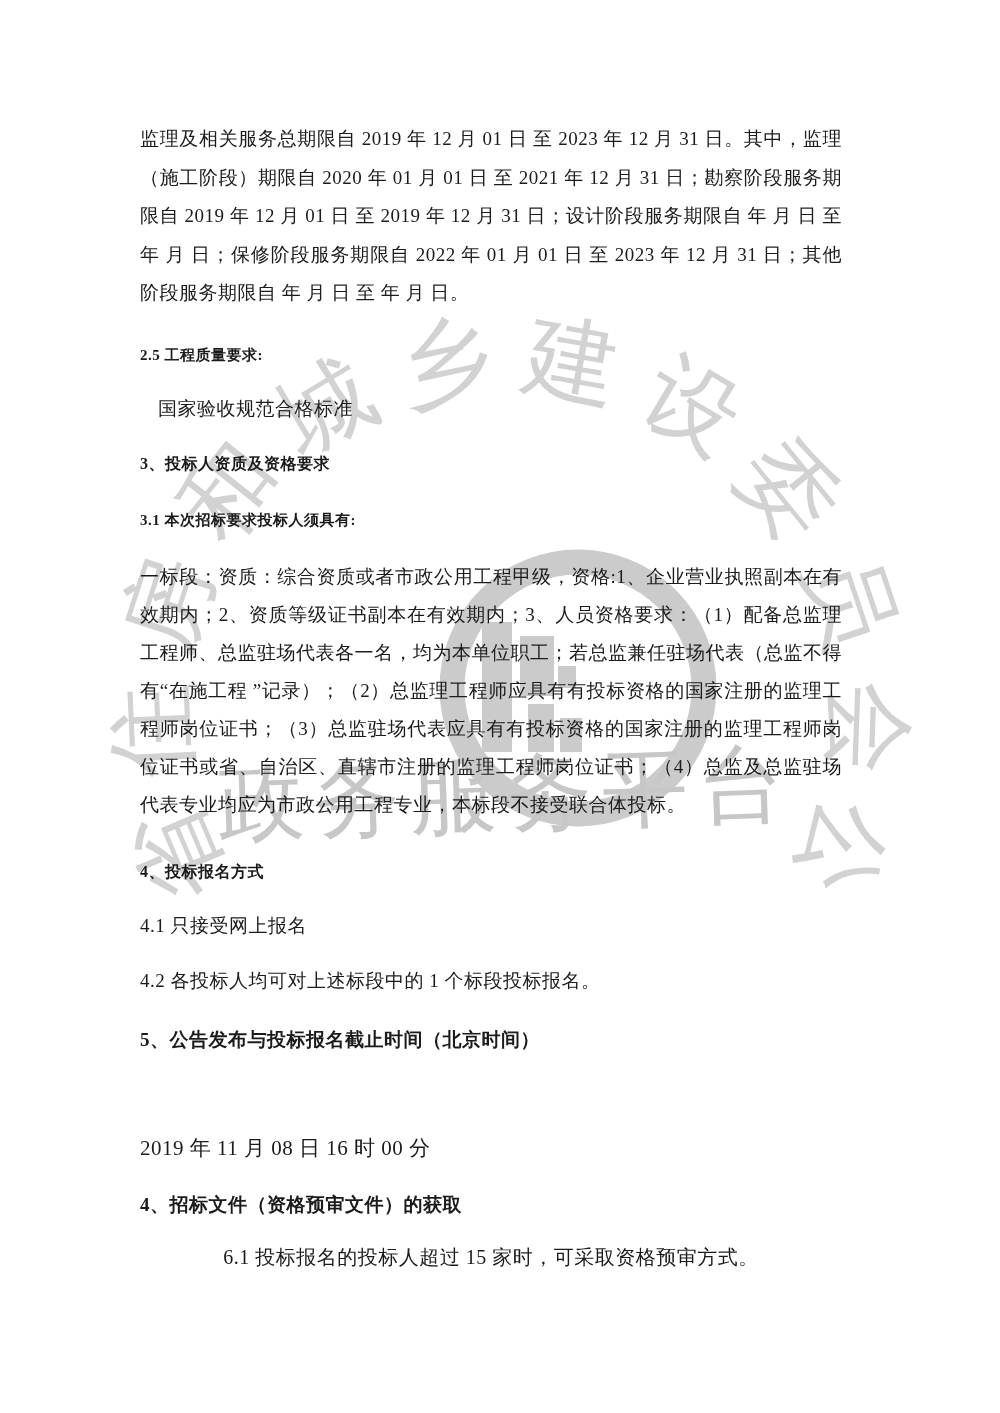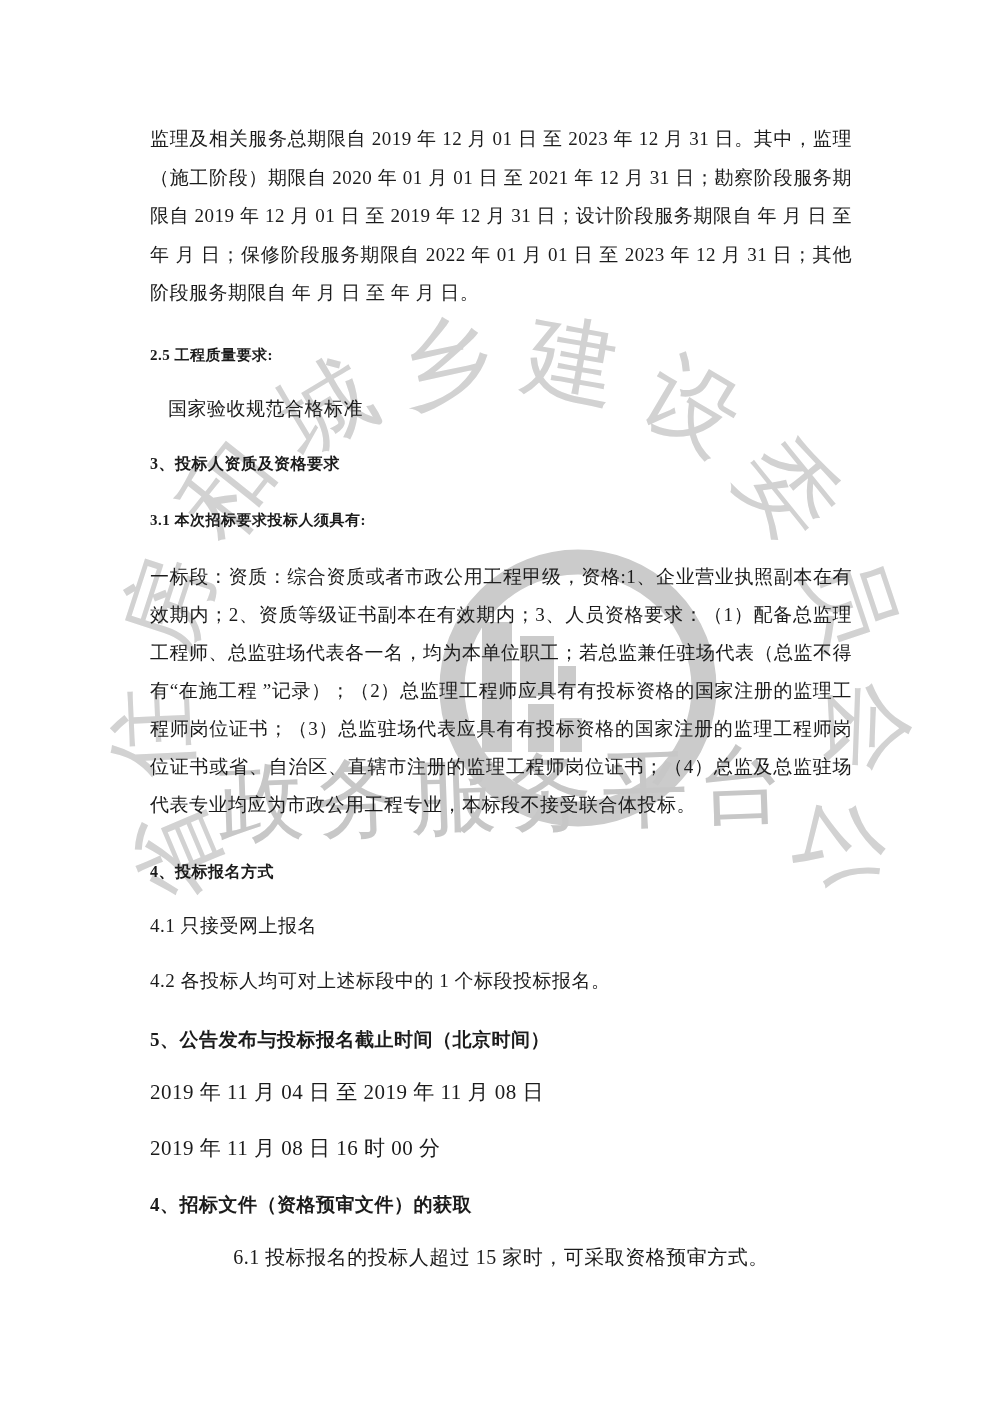--- a/index.html
+++ b/index.html
@@ -35,21 +35,21 @@
     transform: rotate(-2deg);
     white-space: nowrap;
     font-family: "Liberation Serif", "DejaVu Serif", serif;
     user-select: none;
   }
   .emblem { position: absolute; left: 438px; top: 548px; }
 
   
   .doc-block {
     position: absolute;
-    left: 150px;
+    left: 140px;
     width: 702px;
     z-index: 1;
     letter-spacing: 0.5px;
     font-family: Liberation Serif, serif;
   }
   .para {
     font-size: 19px;
     line-height: 38.5px;
     text-align: justify;
   }
@@ -106,21 +106,20 @@
   <div class="doc-block para" style="top:558px; line-height:38px;">一标段：资质：综合资质或者市政公用工程甲级，资格:1、企业营业执照副本在有效期内；2、资质等级证书副本在有效期内；3、人员资格要求：（1）配备总监理工程师、总监驻场代表各一名，均为本单位职工；若总监兼任驻场代表（总监不得有“在施工程 ”记录）；（2）总监理工程师应具有有投标资格的国家注册的监理工程师岗位证书；（3）总监驻场代表应具有有投标资格的国家注册的监理工程师岗位证书或省、自治区、直辖市注册的监理工程师岗位证书；（4）总监及总监驻场代表专业均应为市政公用工程专业，本标段不接受联合体投标。</div>
 
   <div class="doc-block sec-head" style="top:858px;">4、投标报名方式</div>
 
   <div class="doc-block line" style="top:913px;">4.1 只接受网上报名</div>
 
   <div class="doc-block line" style="top:968px;">4.2 各投标人均可对上述标段中的 1 个标段投标报名。</div>
 
   <div class="doc-block sec-head-sm" style="top:1026px;">5、公告发布与投标报名截止时间（北京时间）</div>
 
-  <div class="doc-block date-line" style="top:1078px;">2019 年 11 月 04 日 至 2019 年 11 月 08 日</div>
 
   <div class="doc-block date-line" style="top:1134px;">2019 年 11 月 08 日 16 时 00 分</div>
 
   <div class="doc-block sec-head-sm" style="top:1191px;">4、招标文件（资格预审文件）的获取</div>
 
   <div class="doc-block line-lg" style="top:1243px;text-align:center;">6.1 投标报名的投标人超过 15 家时，可采取资格预审方式。</div>
 
 </div>
 
 </body></html>

